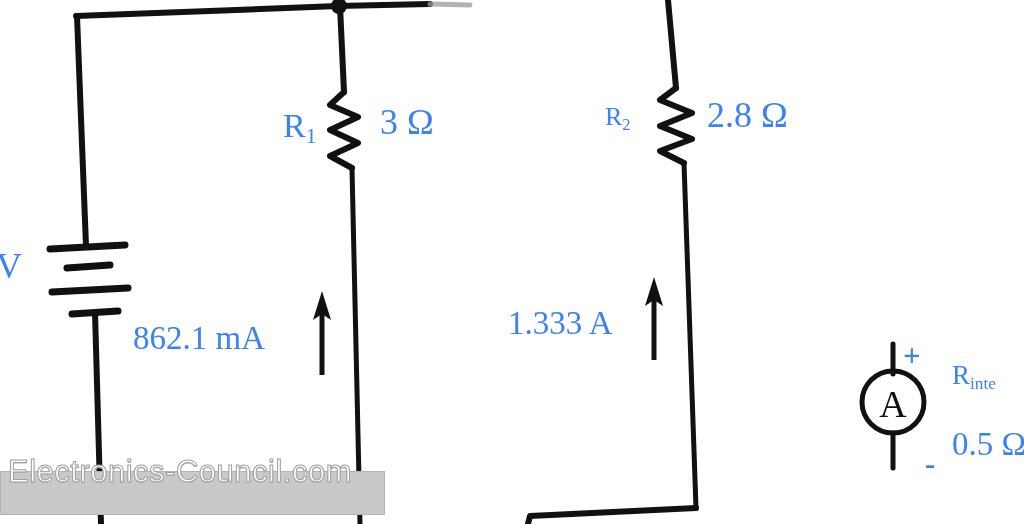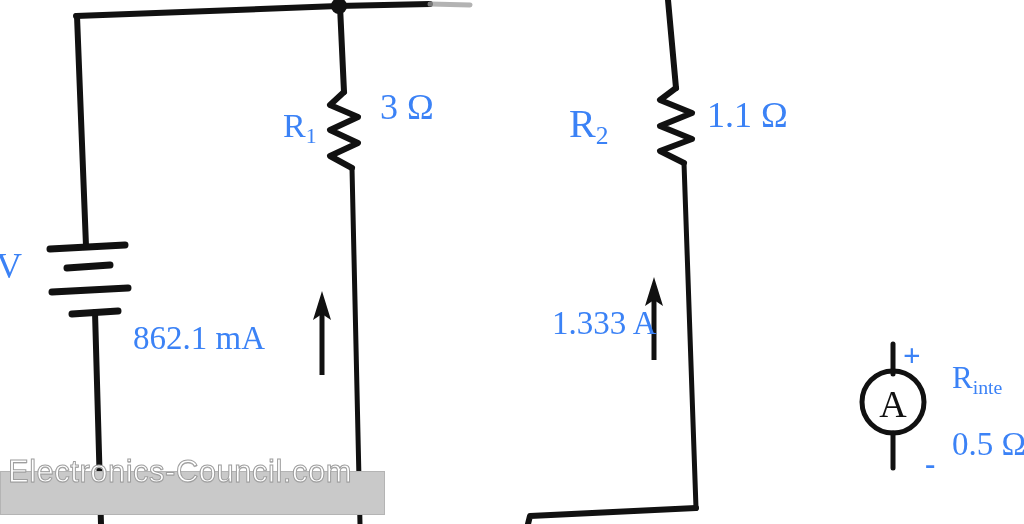--- a/index.html
+++ b/index.html
@@ -29,28 +29,28 @@
     white-space: nowrap;
     line-height: 1;
     user-select: none;
   }
   .lbl sub {
     font-size: 0.64em;
     vertical-align: -0.28em;
   }
   #label-source-voltage { left: -4px; top: 248px; font-size: 36px; }
   #label-r1-name  { left: 283px; top: 109px; font-size: 34px; }
-  #label-r1-value { left: 380px; top: 89px; font-size: 36px; }
-  #label-r2-name  { left: 569px; top: 104px; font-size: 40px; }
+  #label-r1-value { left: 380px; top: 104px; font-size: 36px; }
+  #label-r2-name  { left: 605px; top: 104px; font-size: 26px; }
   #label-r2-value { left: 707px; top: 97px; font-size: 36px; }
   #label-current-r1 { left: 133px; top: 322px; font-size: 33px; }
-  #label-current-r2 { left: 508px; top: 307px; font-size: 33px; margin-left: 44px; }
+  #label-current-r2 { left: 508px; top: 307px; font-size: 33px; }
   #label-ammeter-plus  { left: 903px; top: 340px; font-size: 31px; font-weight: 600; }
   #label-ammeter-minus { left: 925px; top: 448px; font-size: 31px; font-weight: 700; }
-  #label-meter-res-name { left: 952px; top: 362px; font-size: 31px; }
+  #label-meter-res-name { left: 952px; top: 362px; font-size: 27px; }
   #label-meter-res-value { left: 952px; top: 428px; font-size: 33px; }
 
   #watermark-band {
     position: absolute;
     left: 0px;
     top: 471px;
     width: 385px;
     height: 44px;
     background: #c9c9c9;
     border: 1px solid #b4b4b4;
@@ -127,21 +127,21 @@
     </g>
 
   </svg>
 
   <div class="lbl" id="label-source-voltage">V</div>
 
   <div class="lbl" id="label-r1-name"><span>R</span><sub>1</sub></div>
   <div class="lbl" id="label-r1-value">3 Ω</div>
 
   <div class="lbl" id="label-r2-name"><span>R</span><sub>2</sub></div>
-  <div class="lbl" id="label-r2-value">1.1 Ω</div>
+  <div class="lbl" id="label-r2-value">2.8 Ω</div>
 
   <div class="lbl" id="label-current-r1">862.1 mA</div>
   <div class="lbl" id="label-current-r2">1.333 A</div>
 
   <div class="lbl" id="label-ammeter-plus">+</div>
   <div class="lbl" id="label-ammeter-minus">-</div>
 
   <div class="lbl" id="label-meter-res-name"><span>R</span><sub>inte</sub></div>
   <div class="lbl" id="label-meter-res-value">0.5 Ω</div>
 

